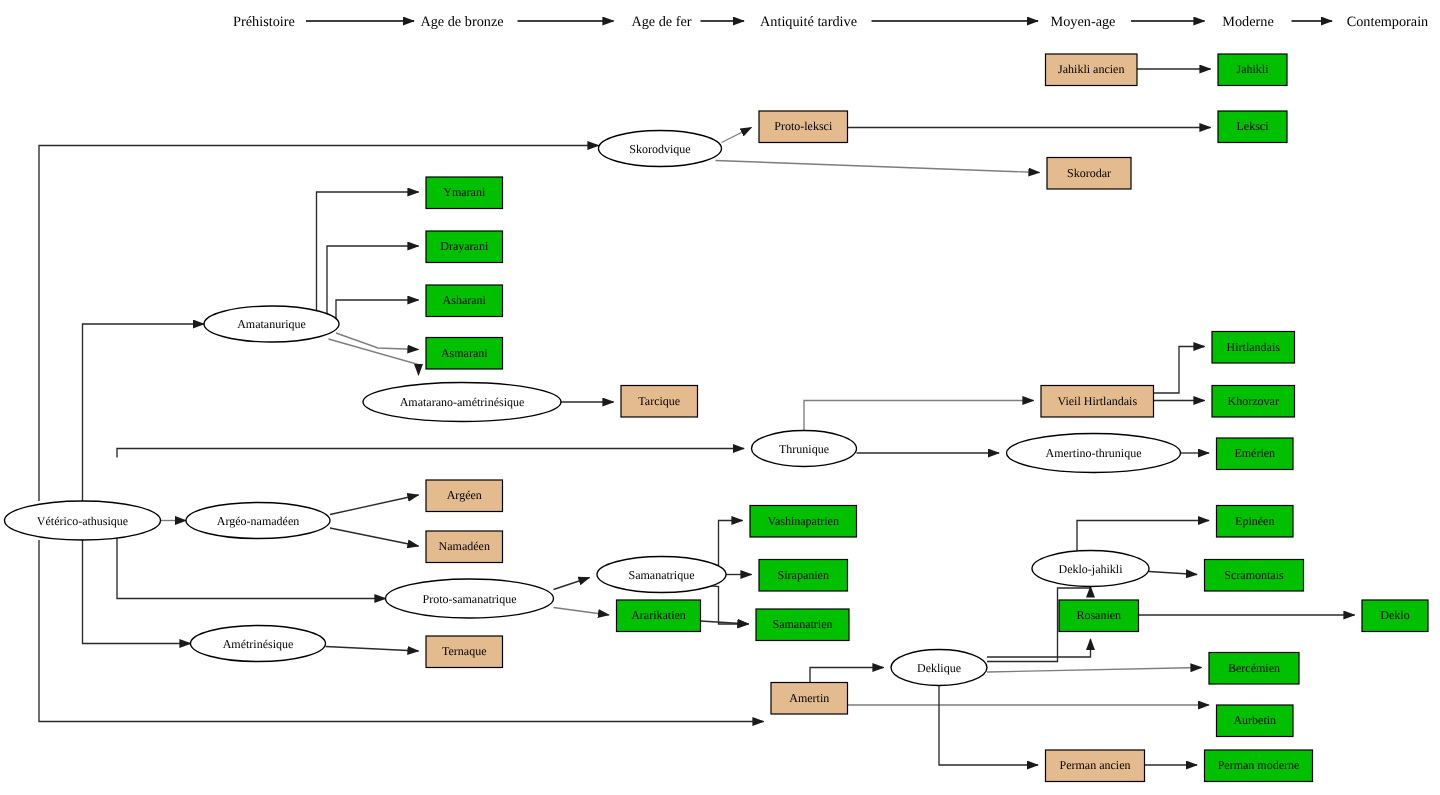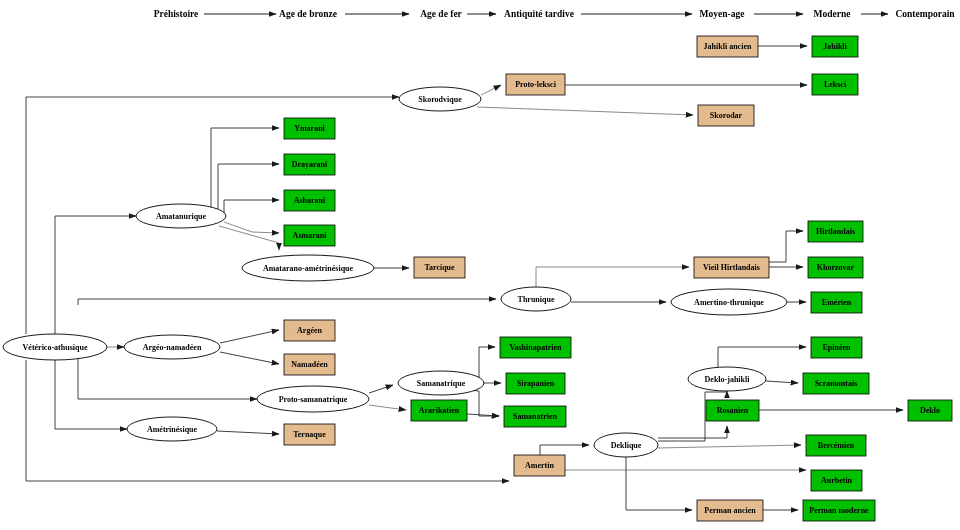--- a/index.html
+++ b/index.html
@@ -1,18 +1,18 @@
 <!DOCTYPE html>
 <html><head>
 <meta charset="utf-8">
 <style>
   html,body{margin:0;padding:0;background:#ffffff;}
   body{width:960px;height:530px;overflow:hidden;
        font-family:"Liberation Serif","DejaVu Serif",serif;}
-  #stage{position:relative;width:960px;height:530px;font-weight:bold;}
+  #stage{position:relative;width:960px;height:530px;}
   svg{position:absolute;left:0;top:0;width:960px;height:530px;}
   .era-label{font-family:"Liberation Serif","DejaVu Serif",serif;font-size:9.5px;fill:#000;}
   .node-label{font-family:"Liberation Serif","DejaVu Serif",serif;font-size:8px;fill:#000;
               text-anchor:middle;dominant-baseline:middle;}
   .ell{fill:#ffffff;stroke:#000000;stroke-width:0.9;}
   .box-green{fill:#00c000;stroke:#000000;stroke-width:0.8;}
   .box-tan{fill:#e3bb8f;stroke:#000000;stroke-width:0.8;}
   .edge{fill:none;stroke:#2a2a2a;stroke-width:0.9;}
   .edge-grey{fill:none;stroke:#7d7d7d;stroke-width:0.9;}
   .era-line{stroke:#000;stroke-width:0.9;fill:none;}

